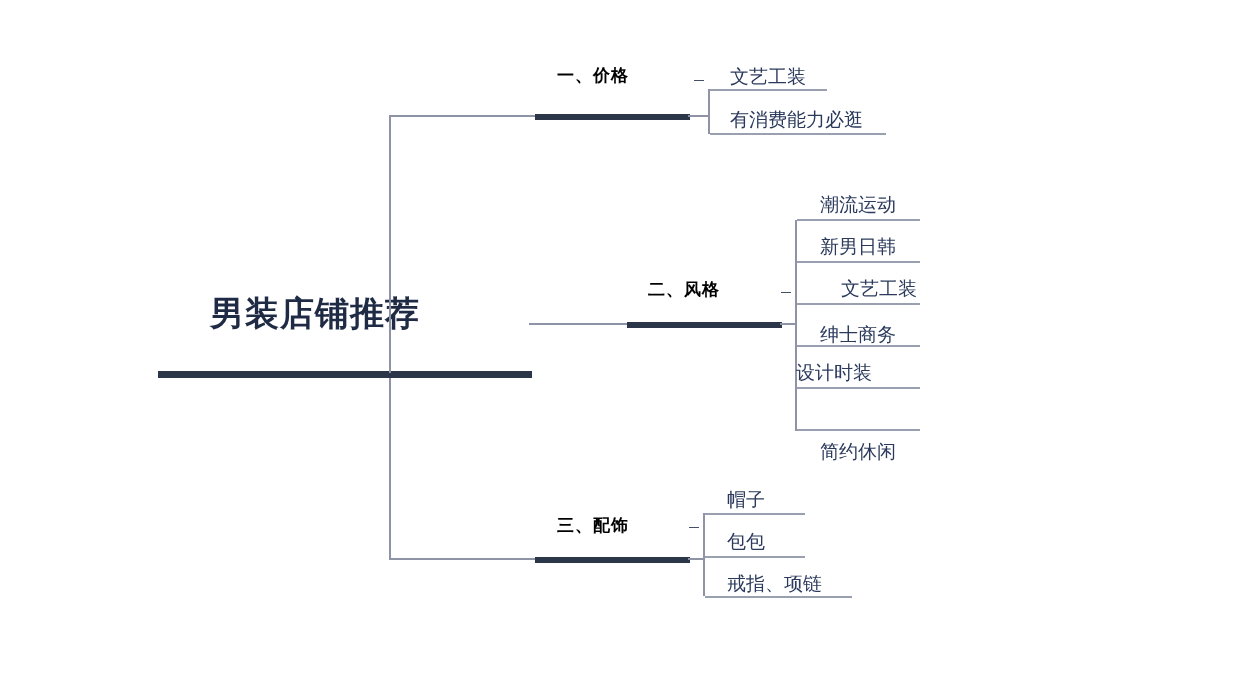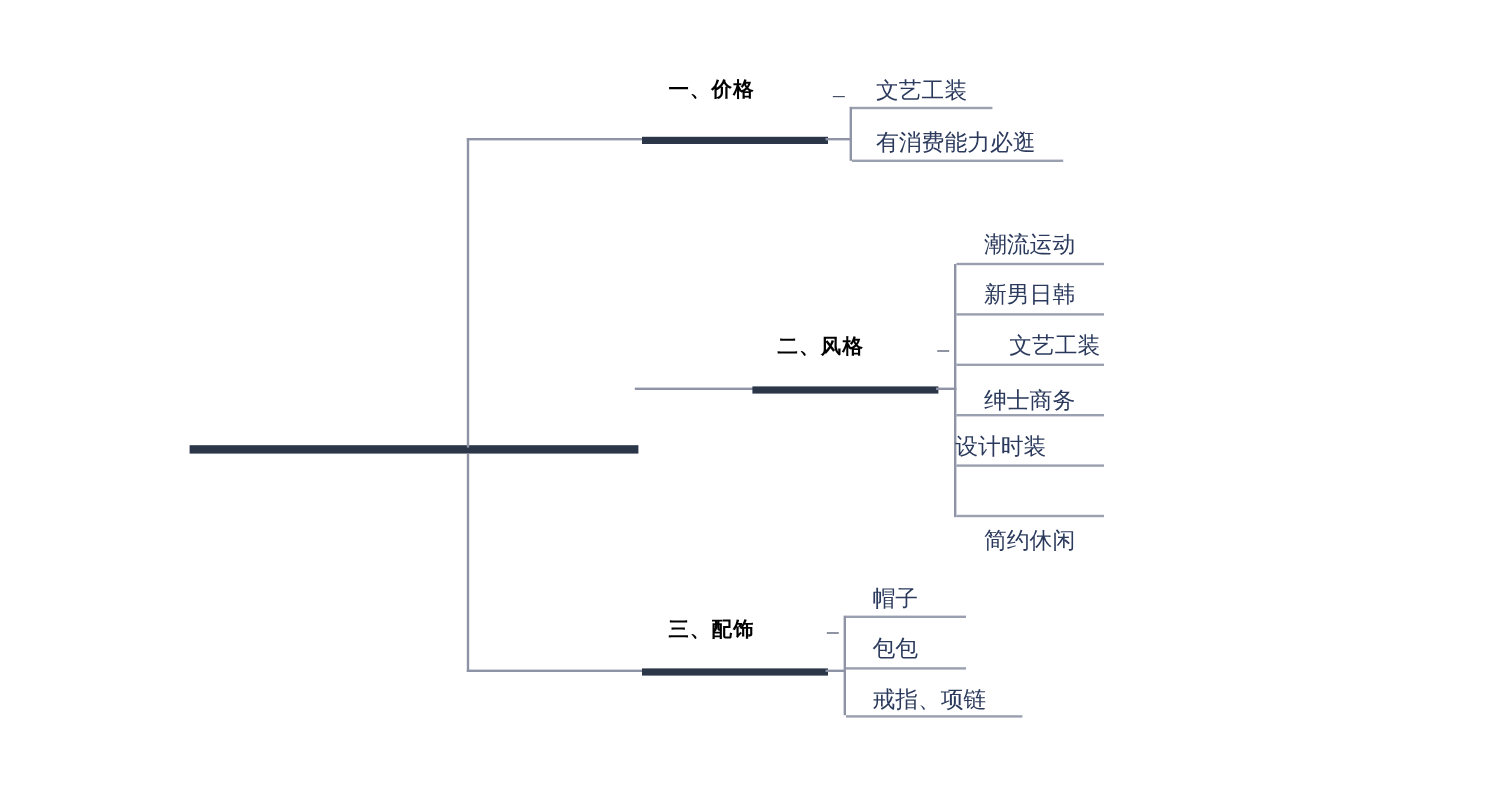--- a/index.html
+++ b/index.html
@@ -93,20 +93,21 @@
     height: 1.4px;
     margin-top: -0.7px;
     background: #454f66;
   }
 </style>
 </head>
 <body>
 
 <div id="canvas">
 
+  <div class="node-text root-label" style="left:210px; top:296px;">男装店铺推荐</div>
   <div class="bar root-bar" style="left:158px; top:371px; width:374px;"></div>
 
   <div class="line-v" style="left:389px; top:378px; height:182px;"></div>
 
   <div class="line-v" style="left:389px; top:115px; height:258px;"></div>
 
   <div class="line-h" style="left:389px; top:115px; width:146px;"></div>
 
   <div class="line-h" style="left:529px; top:323px; width:100px;"></div>
 

